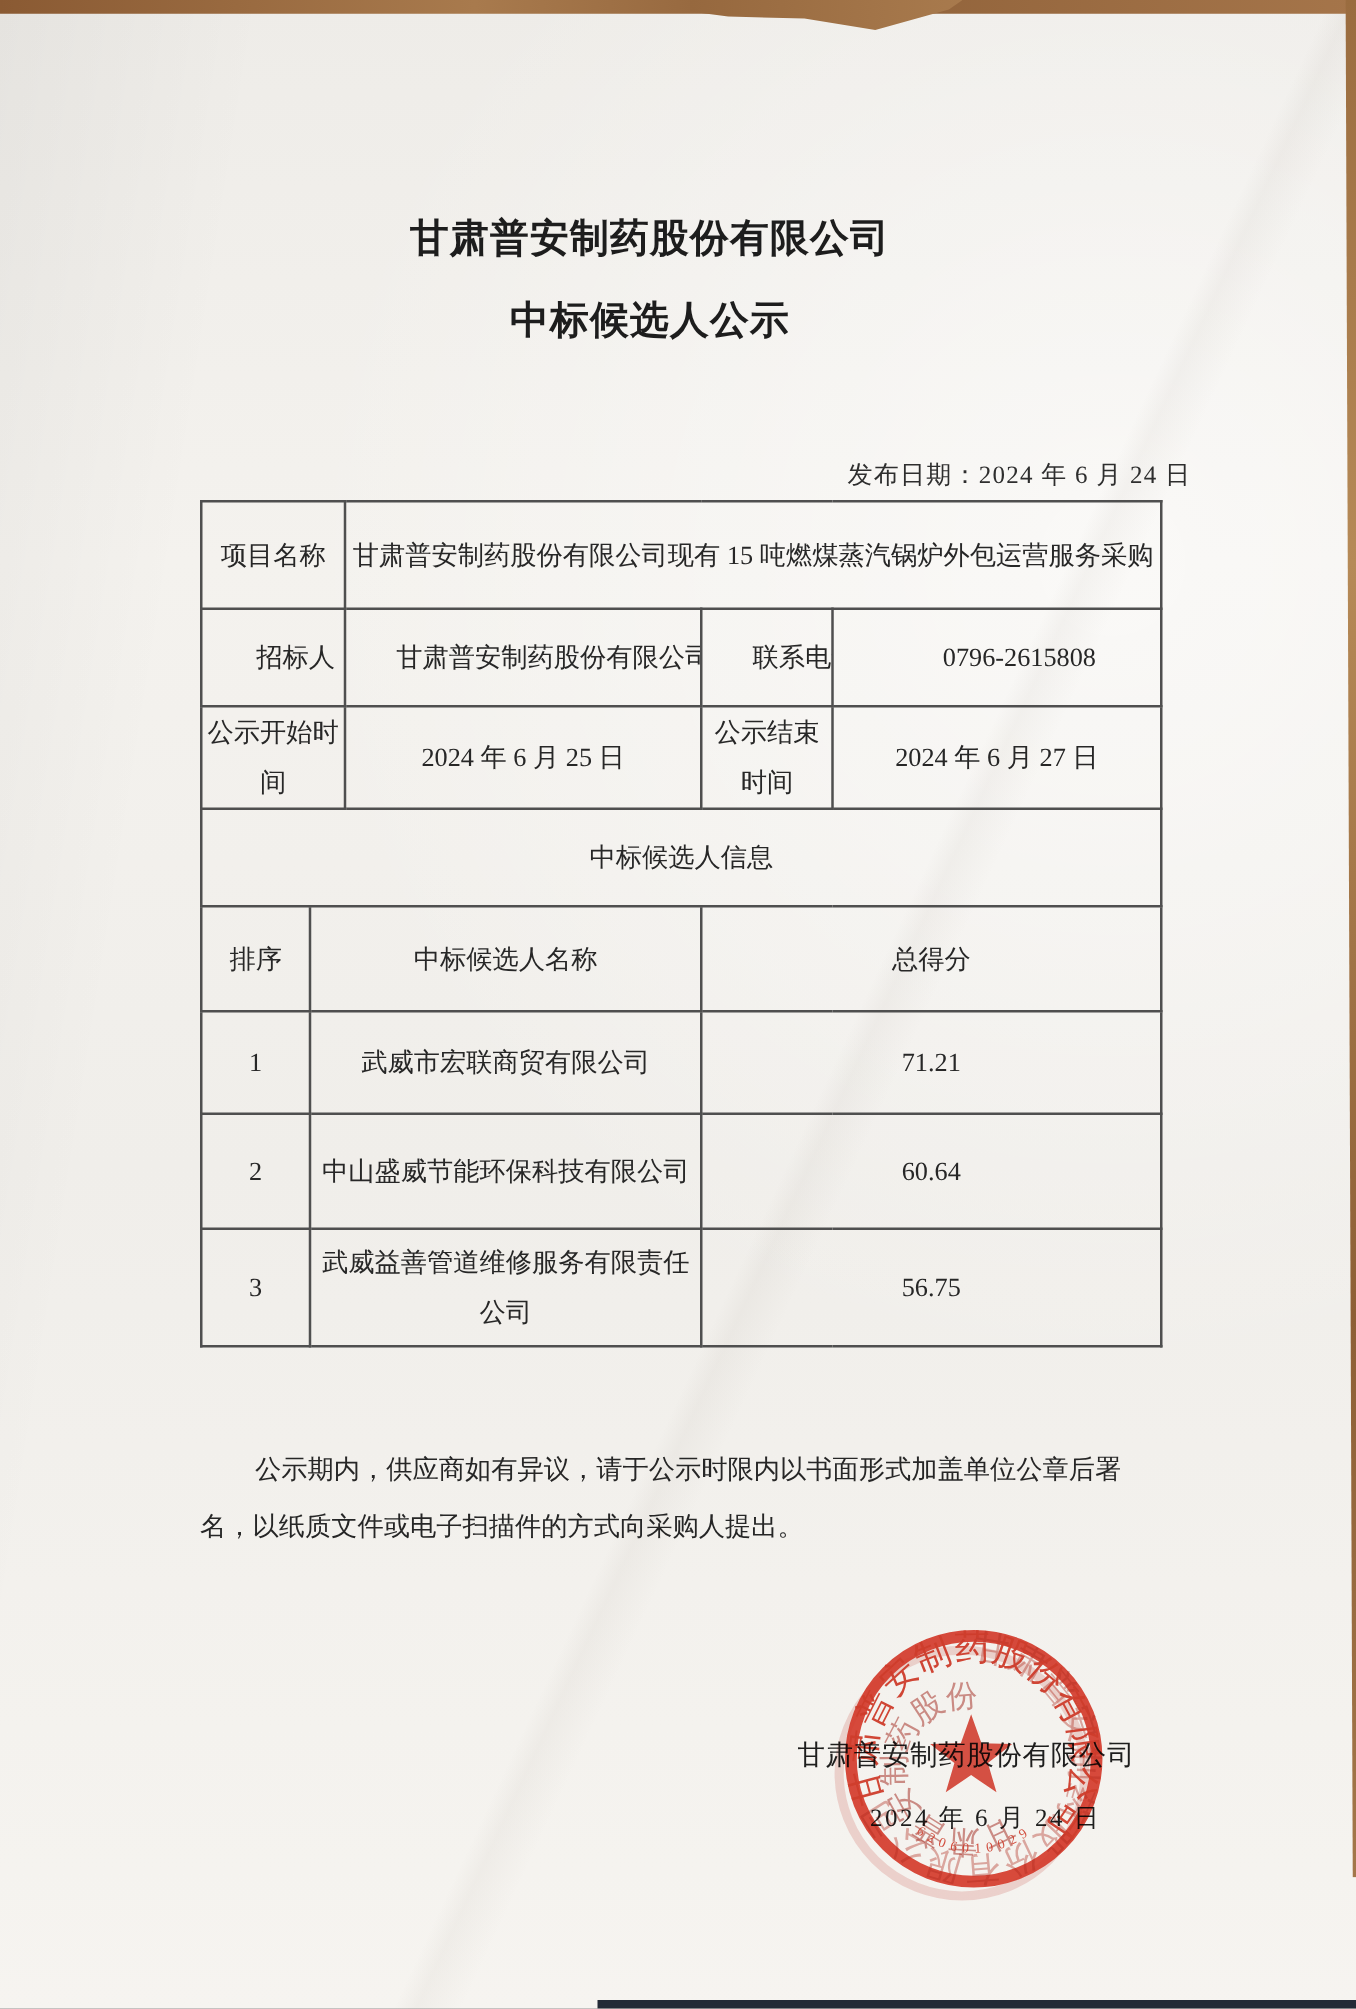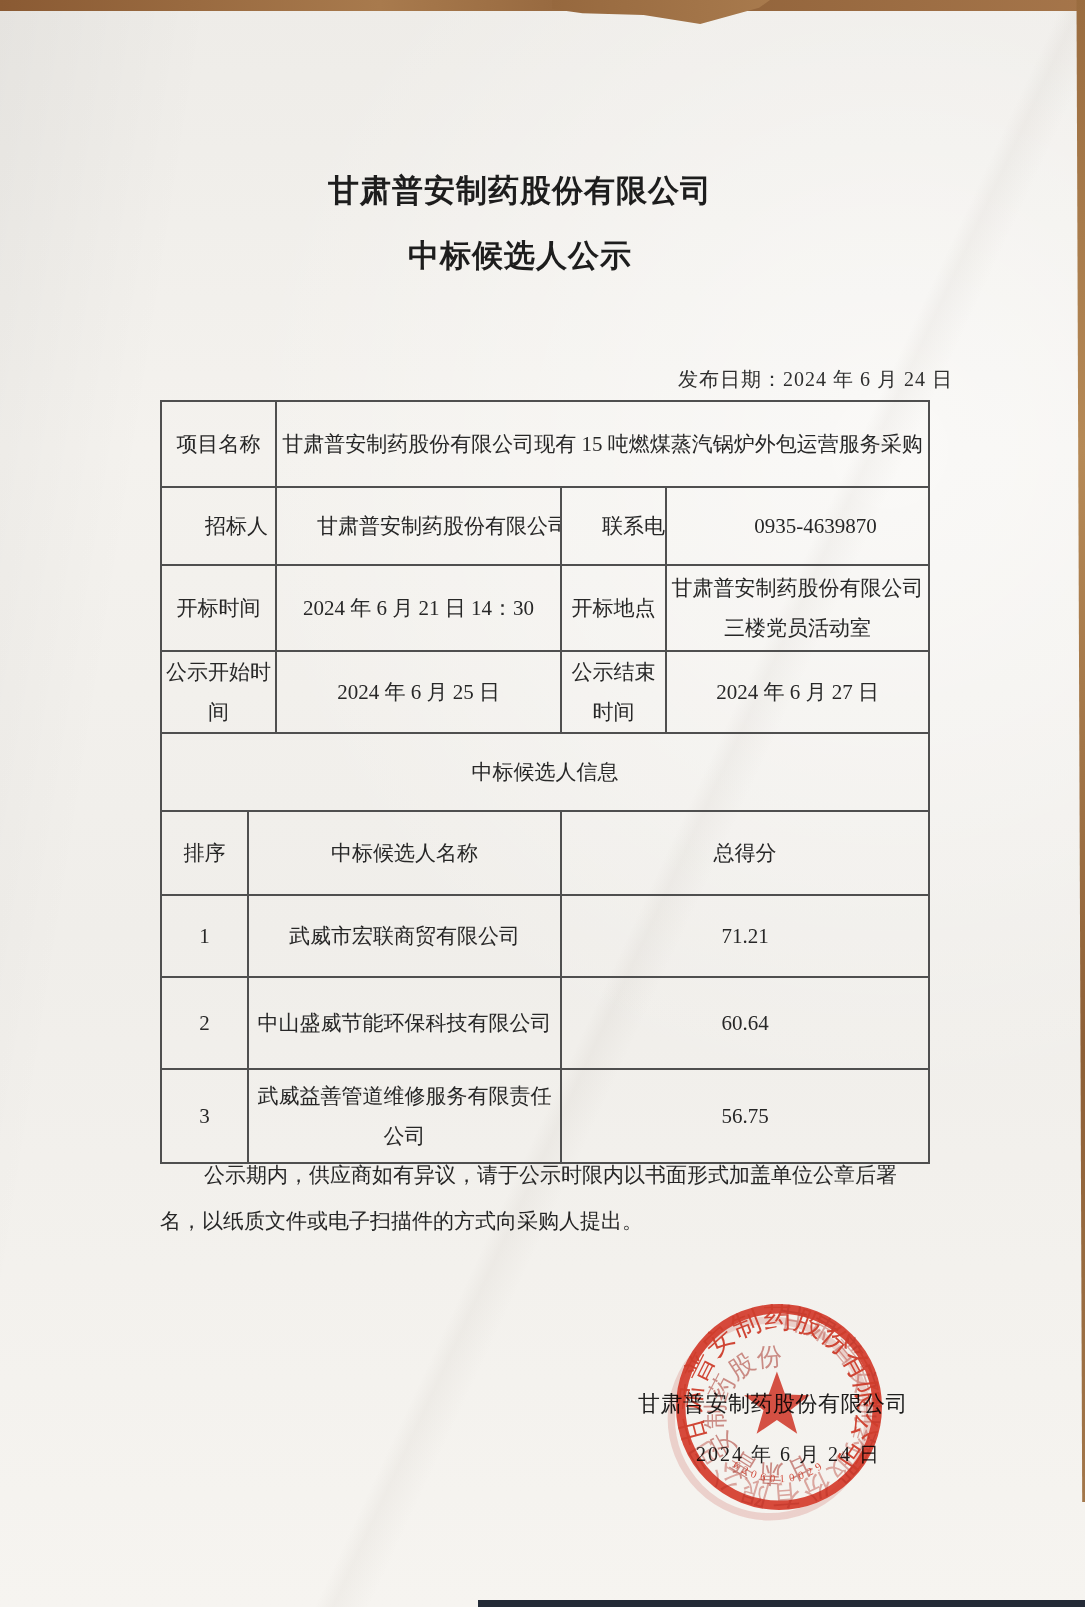--- a/index.html
+++ b/index.html
@@ -90,27 +90,21 @@
     </colgroup>
     <tbody>
       <tr class="h-project">
         <td colspan="2" class="lbl">项目名称</td>
         <td colspan="3" class="val-left">甘肃普安制药股份有限公司现有 15 吨燃煤蒸汽锅炉外包运营服务采购</td>
       </tr>
       <tr class="h-tenderer">
         <td colspan="2" class="lbl">招标人</td>
         <td class="nw">甘肃普安制药股份有限公司</td>
         <td class="lbl4 nw">联系电话</td>
-        <td class="nw">0935-4639870</td>
-      </tr>
-      <tr class="h-opening">
-        <td colspan="2" class="lbl">开标时间</td>
-        <td class="nw">2024 年 6 月 21 日 14：30</td>
-        <td class="lbl4">开标地点</td>
-        <td>甘肃普安制药股份有限公司三楼党员活动室</td>
+        <td class="nw">0796-2615808</td>
       </tr>
       <tr class="h-publicity">
         <td colspan="2" class="lbl">公示开始时间</td>
         <td class="nw">2024 年 6 月 25 日</td>
         <td class="lbl4">公示结束时间</td>
         <td class="nw">2024 年 6 月 27 日</td>
       </tr>
       <tr class="h-section">
         <td colspan="5">中标候选人信息</td>
       </tr>

